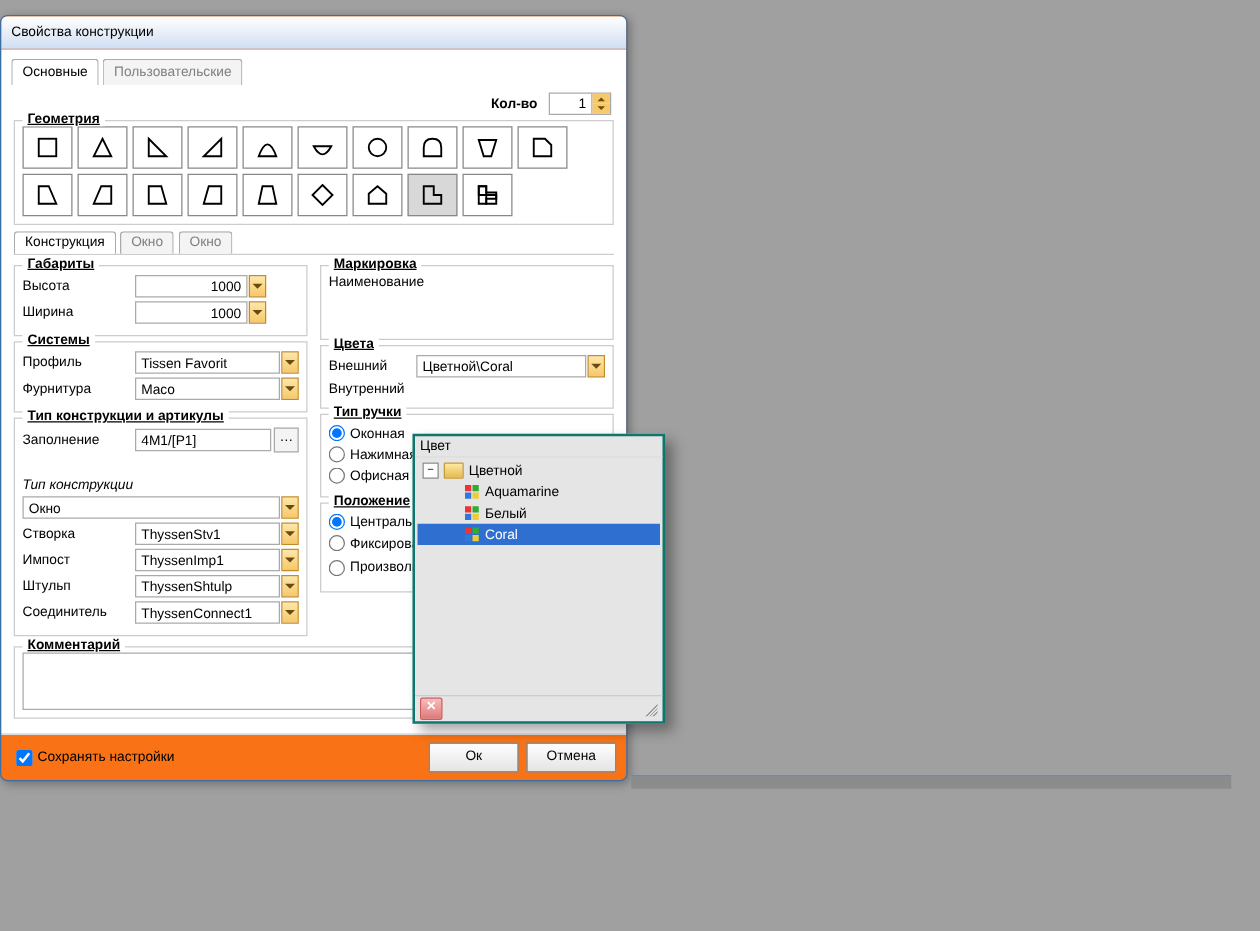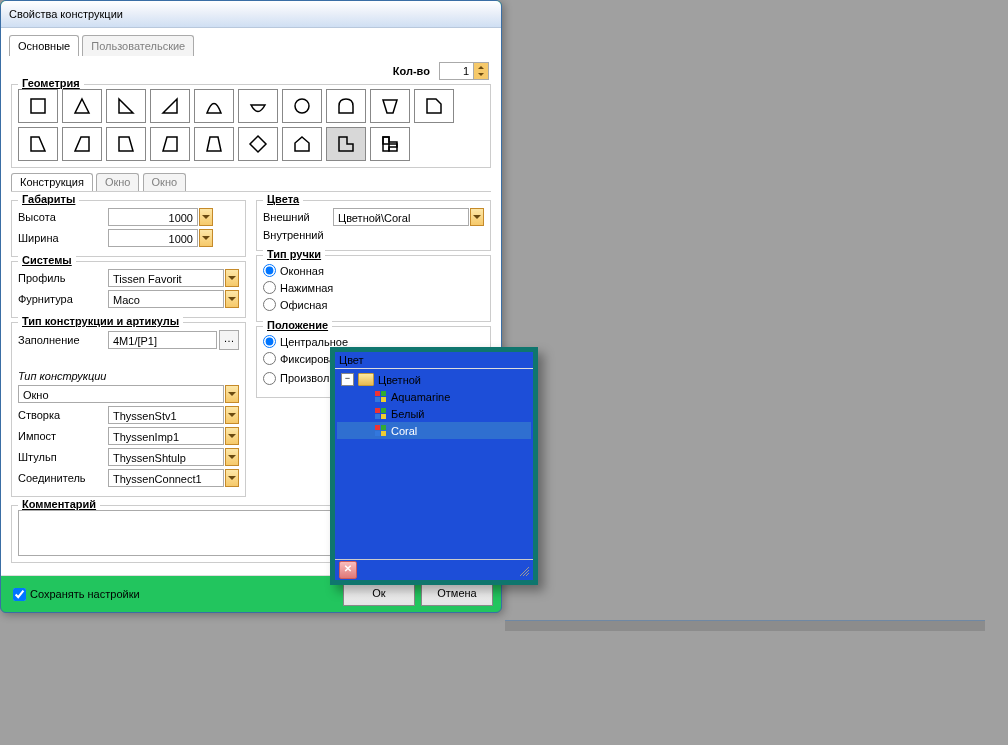--- a/index.html
+++ b/index.html
@@ -1,16 +1,16 @@
 <!DOCTYPE html>
 <html><head>
 <meta charset="utf-8">
 <style>
   body { margin:0; font-family: Tahoma, Arial, sans-serif; font-size:11px; background:#a0a0a0; width:1008px; height:745px; position:relative; }
-  .dialog { position:absolute; left:0; top:0; width:500px; background:#22c55e; border:1px solid #3a6ea5; border-radius:6px; overflow:hidden; box-shadow:2px 2px 8px rgba(0,0,0,.3);}
+  .dialog { position:absolute; left:0; top:12px; width:500px; background:#f97316; border:1px solid #3a6ea5; border-radius:6px; overflow:hidden; box-shadow:2px 2px 8px rgba(0,0,0,.3);}
   .titlebar { background:linear-gradient(#fff,#e8eef8,#cfdff3); height:26px; padding:0 8px; line-height:26px; border-bottom:1px solid #b8c8dc;}
   .inner { padding:6px 8px 8px 8px; background:#fff;}
   .tabs { border-bottom:2px solid #fff; height:22px;}
   .tab { display:inline-block; height:20px; line-height:20px; padding:0 8px; border:1px solid #aaa; border-bottom:none; border-radius:3px 3px 0 0; background:#fff; position:relative; top:1px;}
   .tab.inactive { background:#f4f4f4; color:#808080;}
   .qty-row { text-align:right; padding:4px 4px 0 0;}
   .qty-row label { margin-right:6px; font-weight:bold;}
   .fieldset { border:1px solid #ccc; margin:4px 2px; padding:4px 6px 6px 6px; position:relative;}
   .fieldset > .legend { position:absolute; top:-8px; left:6px; background:#fff; padding:0 4px; font-weight:bold;text-decoration:underline;}
   .columns { display:flex; gap:6px; }
@@ -38,21 +38,21 @@
   .footer .spacer { flex:1;}
   .btn { border:1px solid #888; background:linear-gradient(#fefefe,#e4e4e4); width:70px; height:22px; margin-left:6px; text-align:center; line-height:20px;}
   .spinner { display:inline-flex; border:1px solid #aaa; height:18px; width:50px; box-sizing:border-box;}
   .spinner span { flex:1; text-align:right; padding-right:4px; line-height:16px;}
   .spinner .arrows { width:14px; border-left:1px solid #aaa; display:flex; flex-direction:column;}
   .spinner .arrows div { flex:1; display:flex; align-items:center; justify-content:center; background:#f6c96a;}
   .spinner .arrows div::after { content:""; border:3px solid transparent;}
   .spinner .arrows .up::after { border-bottom-color:#6a4a10; margin-bottom:2px;}
   .spinner .arrows .dn::after { border-top-color:#6a4a10; margin-top:2px;}
   
-  .popup { position:absolute; left:330px; top:347px; width:198px; background:#1d4ed8; border:5px solid #0f766e; box-shadow:6px 6px 10px rgba(0,0,0,.35); z-index:10;}
+  .popup { position:absolute; left:330px; top:347px; width:198px; background:#e5e5e5; border:2px solid #0f766e; box-shadow:6px 6px 10px rgba(0,0,0,.35); z-index:10;}
   .popup-title { padding:2px 4px; border-bottom:1px solid #ddd;}
   .tree { padding:2px 2px 120px 2px;}
   .tree-row { display:flex; align-items:center; height:17px; padding-left:4px;}
   .tree-row.sel { background:#2f6fd0; color:#fff;}
   .tree-indent { display:inline-block;}
   .tree-toggle { width:11px; height:11px; border:1px solid #888; text-align:center; line-height:9px; font-size:9px; margin-right:4px; background:#fff; color:#000;}
   .folder-icon { width:14px; height:11px; background:linear-gradient(#fde9a0,#e8b951); border:1px solid #c59a3a; border-radius:1px; margin-right:4px;}
   .color-icon { width:12px; height:12px; margin-right:4px; position:relative; flex:none;}
   .color-icon i { position:absolute; width:5px; height:5px;}
   .color-icon .c1 { left:0; top:0; background:#e33;}
@@ -261,20 +261,26 @@
           </div>
           <div class="row">
             <label>Соединитель</label>
             <div class="txt">ThyssenConnect1</div>
             <div class="dd"></div>
           </div>
         </div>
       </div>
 
       <div class="col">
+        <div class="fieldset" style="min-height:48px">
+          <span class="legend">Маркировка</span>
+          <div class="row">
+            <label style="width:auto">Наименование</label>
+          </div>
+        </div>
 
         <div class="fieldset">
           <span class="legend">Цвета</span>
           <div class="row">
             <label style="width:70px">Внешний</label>
             <div class="txt">Цветной\Coral</div>
             <div class="dd"></div>
           </div>
           <div class="row">
             <label style="width:70px">Внутренний</label>

